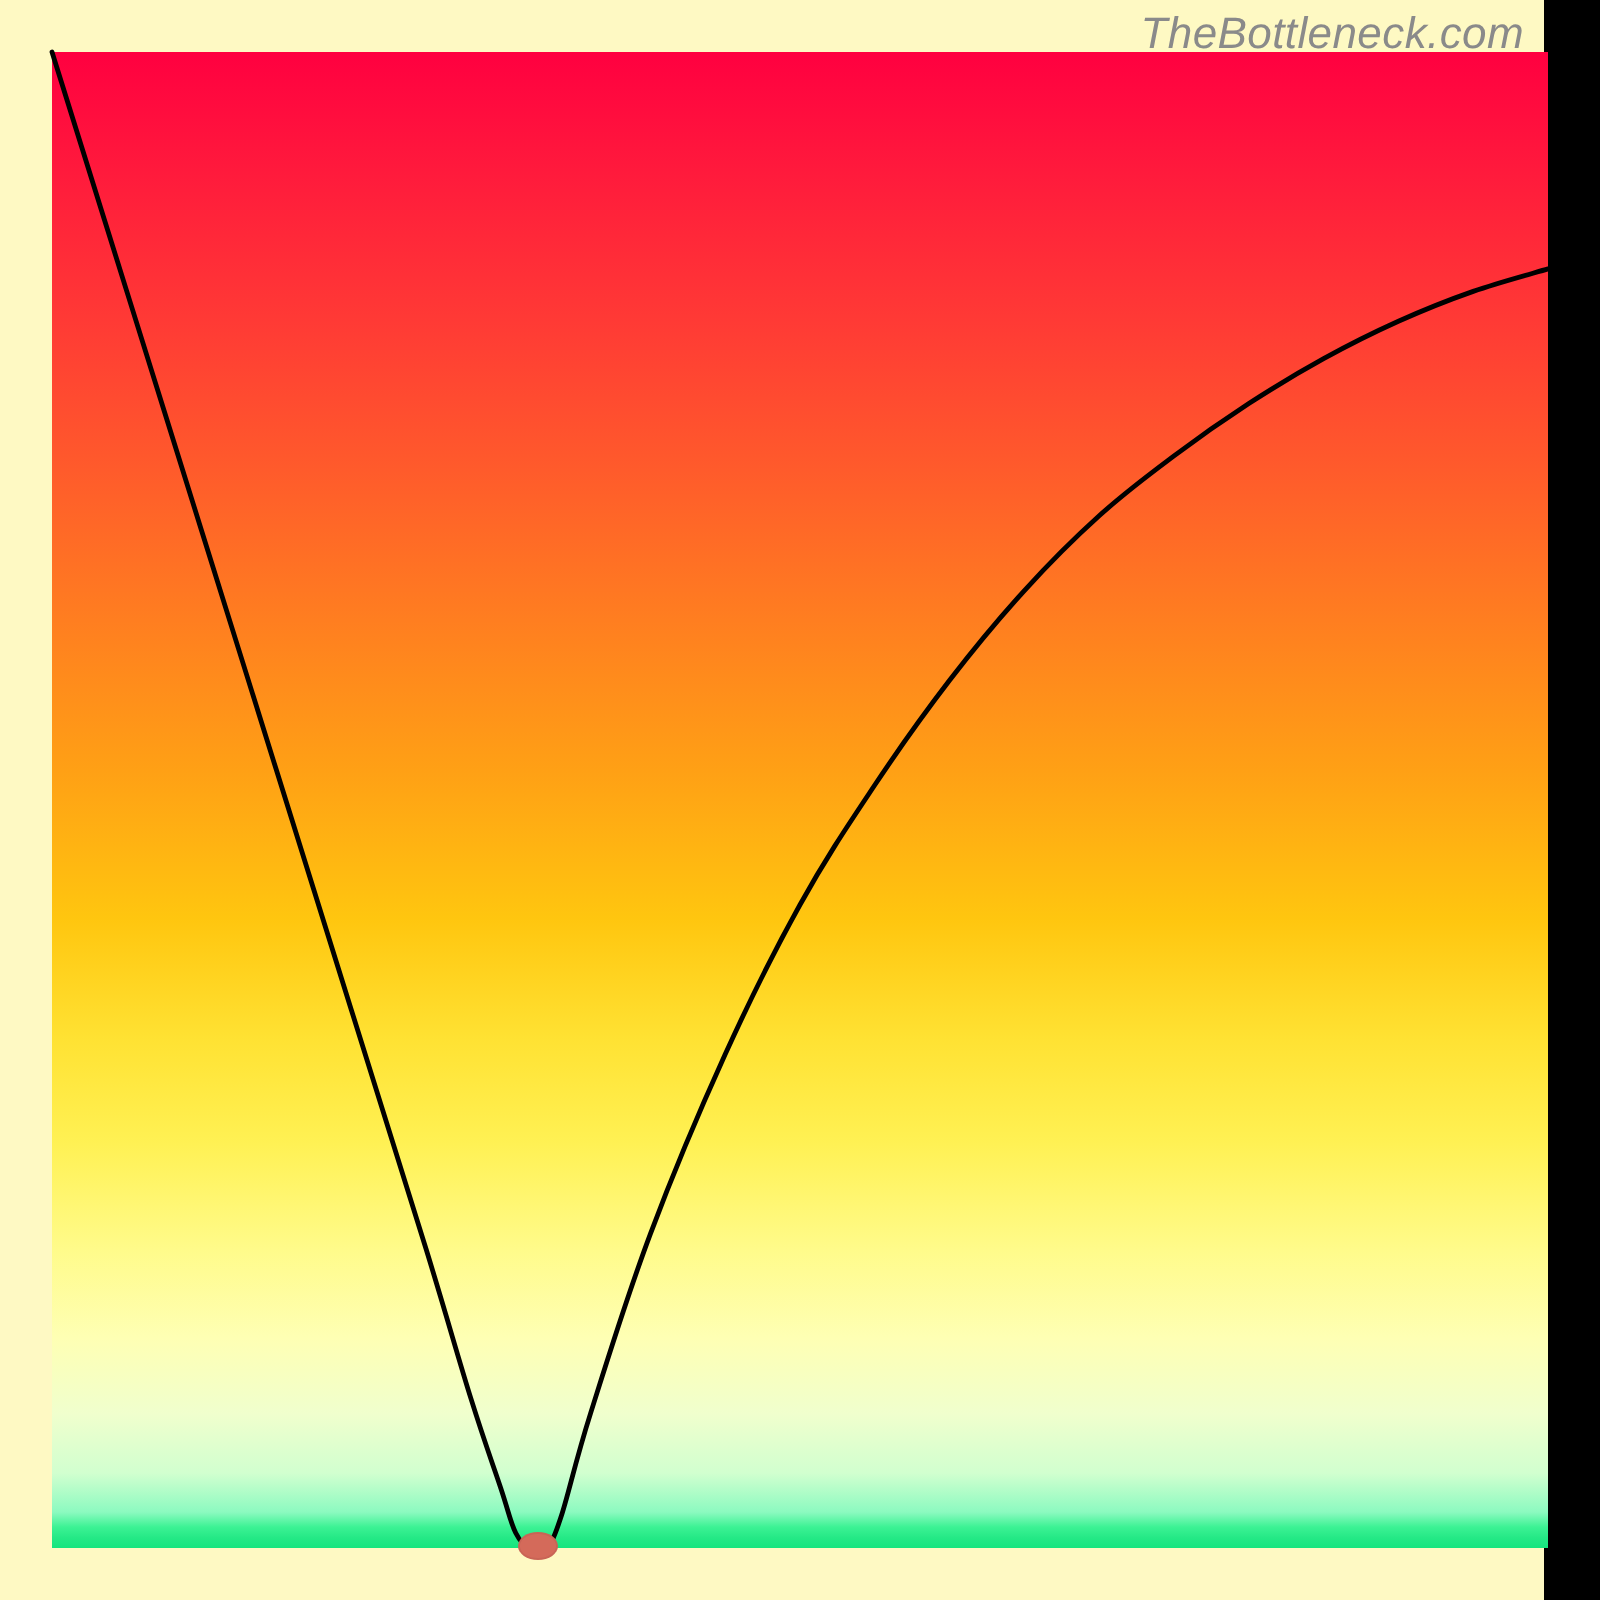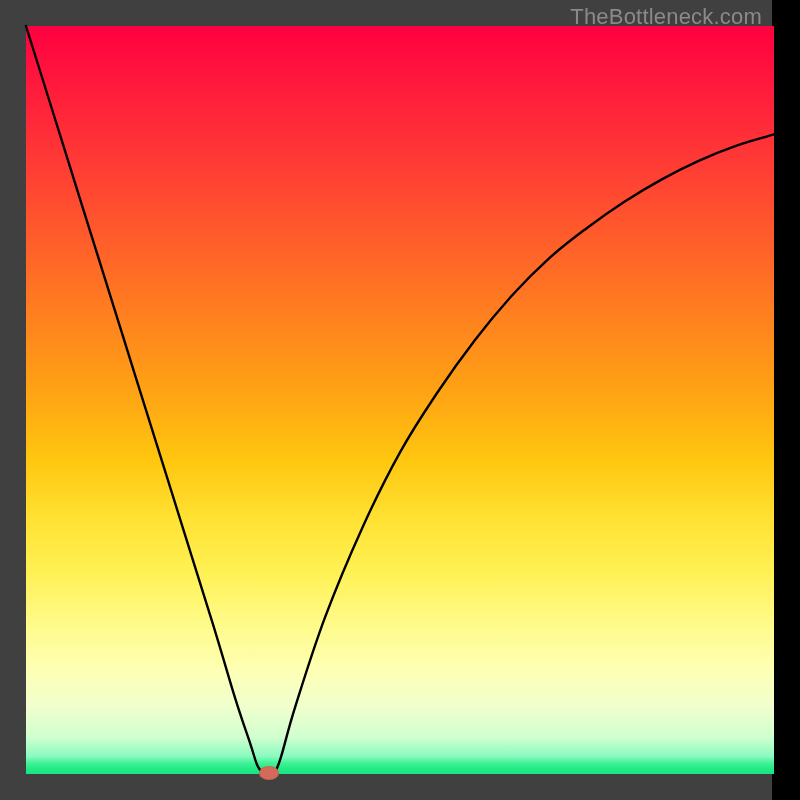--- a/index.html
+++ b/index.html
@@ -1,21 +1,22 @@
 <!DOCTYPE html>
 <html><head>
 <meta charset="utf-8">
 <style>
   * { margin: 0; padding: 0; box-sizing: border-box; }
   html, body { width: 800px; height: 800px; overflow: hidden; background: #000; }
   .frame {
     width: 772px;
     height: 800px;
-    background: #404040;
+    background: #fef9c3;
     position: relative;
+    font-style: italic;
   }
   .plot-area {
     position: absolute;
     left: 26px;
     top: 26px;
     width: 748px;
     height: 748px;
     background: linear-gradient(to bottom,
       #ff0040 0%,
       #ff1a3c 8%,

